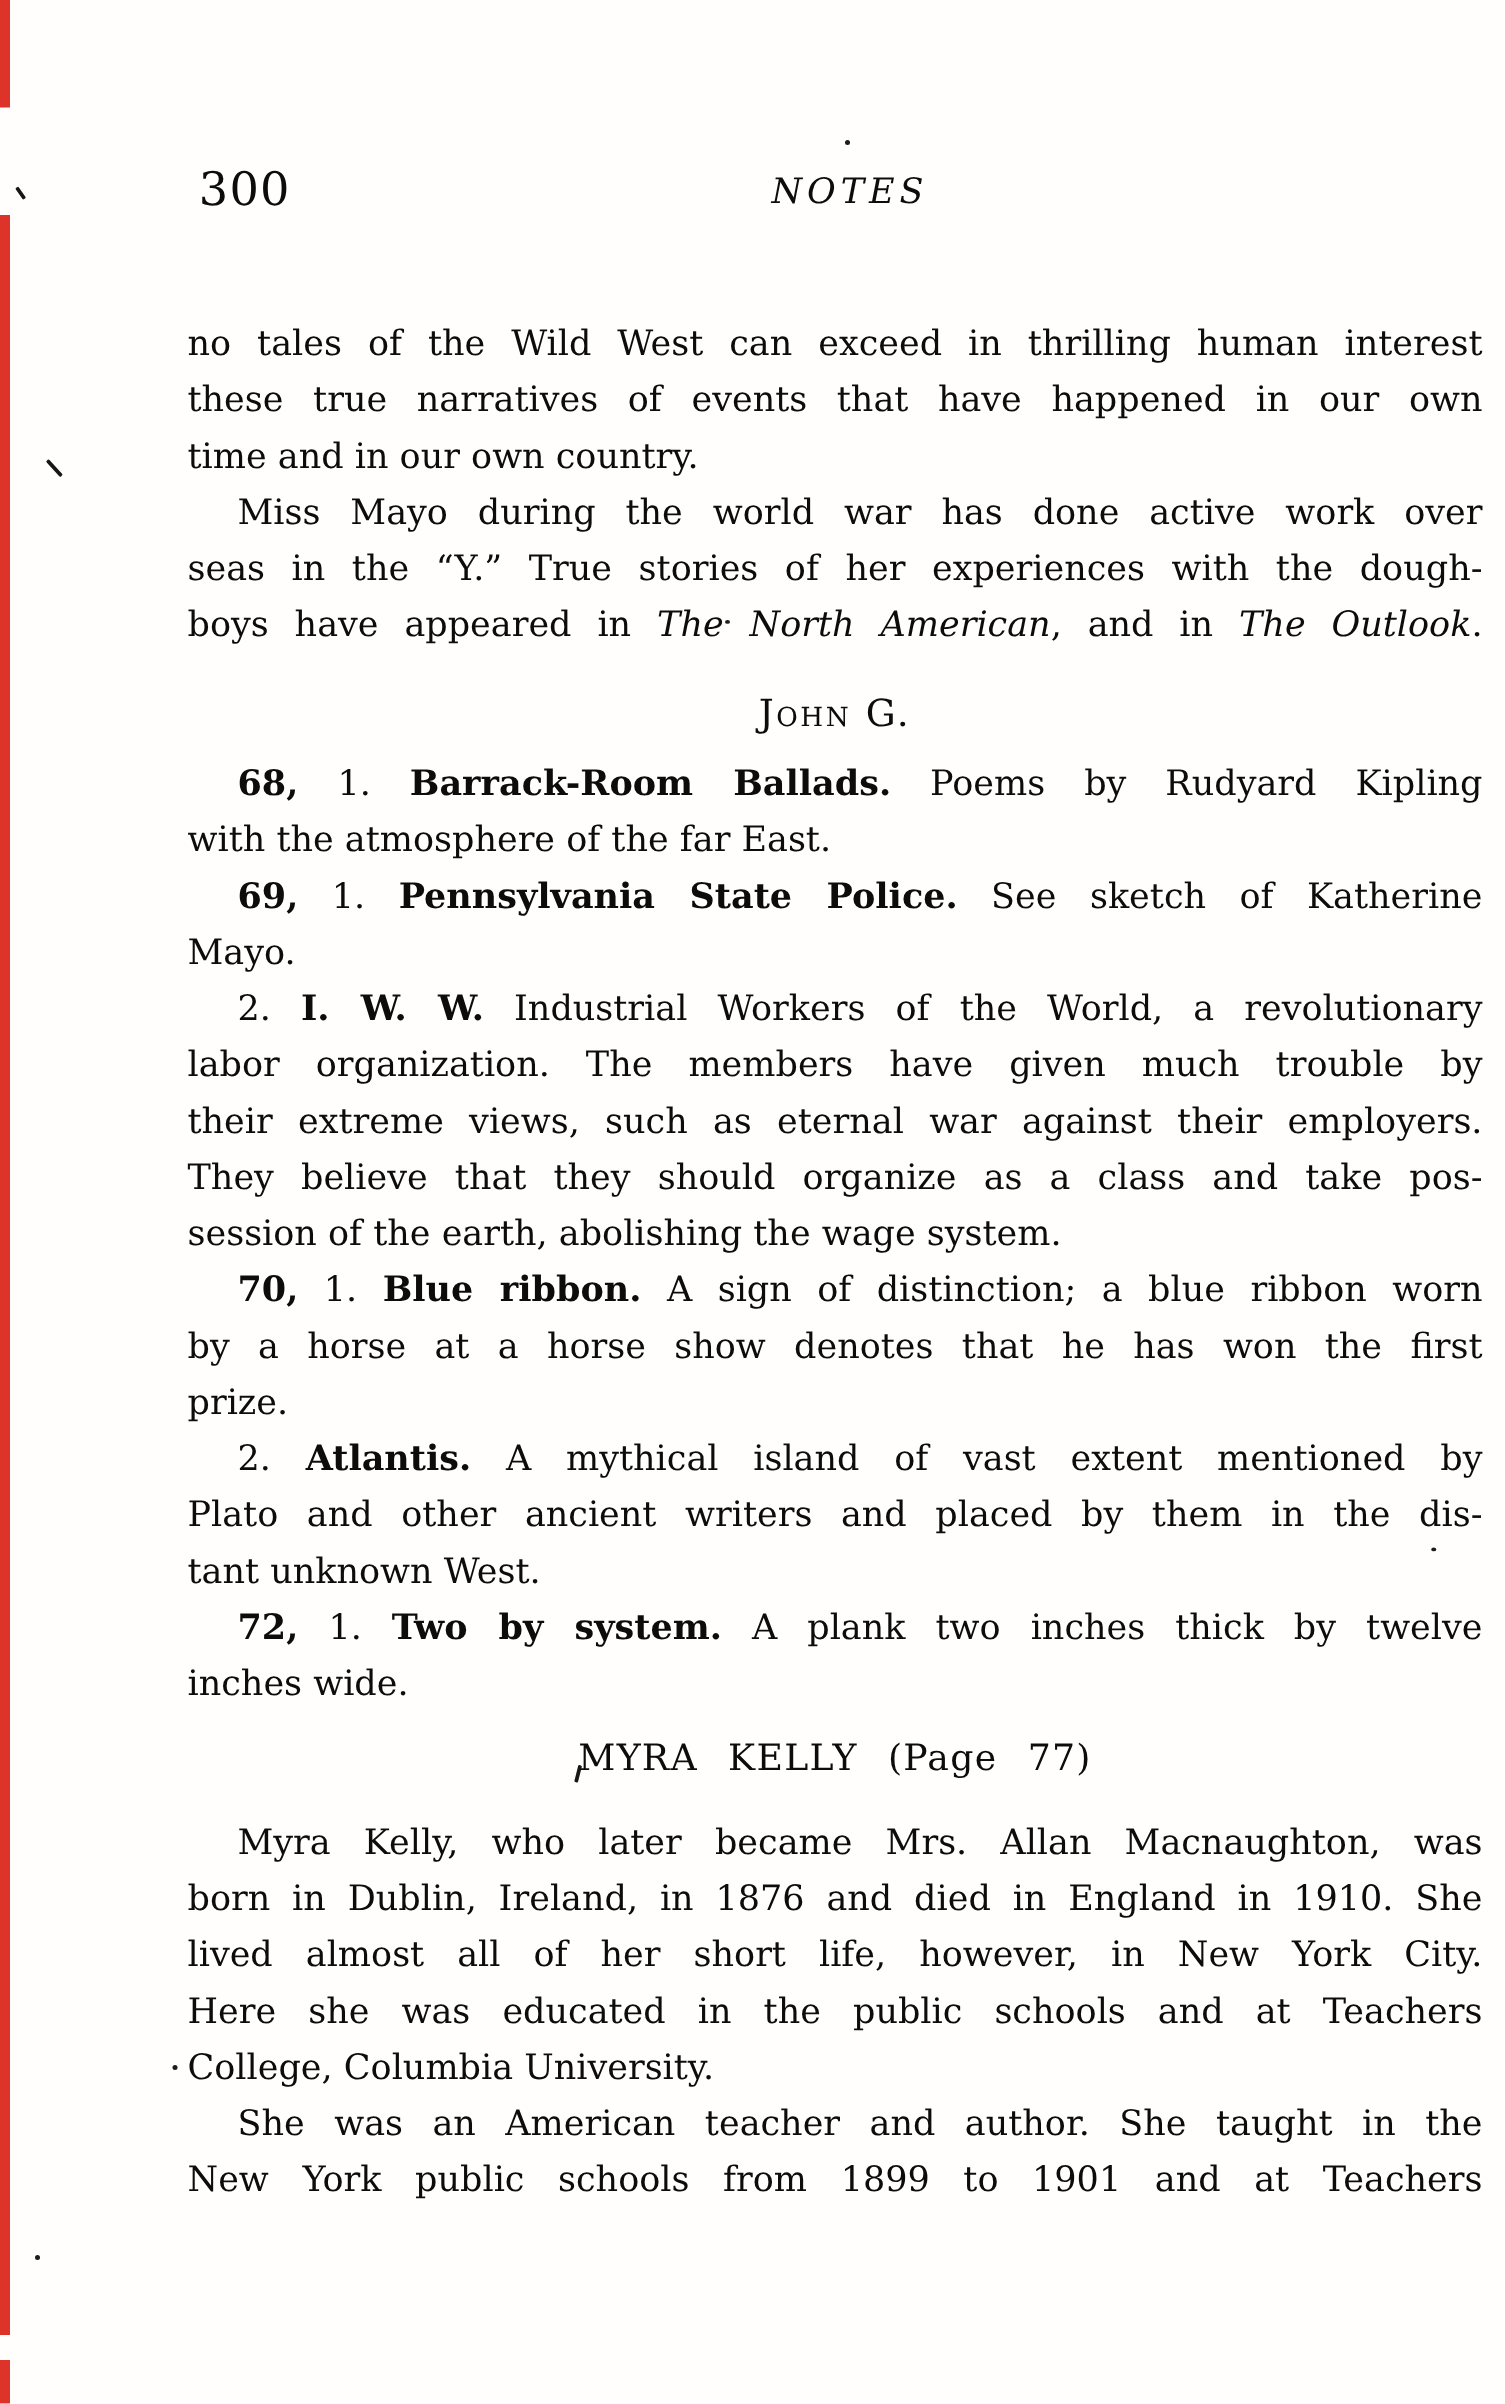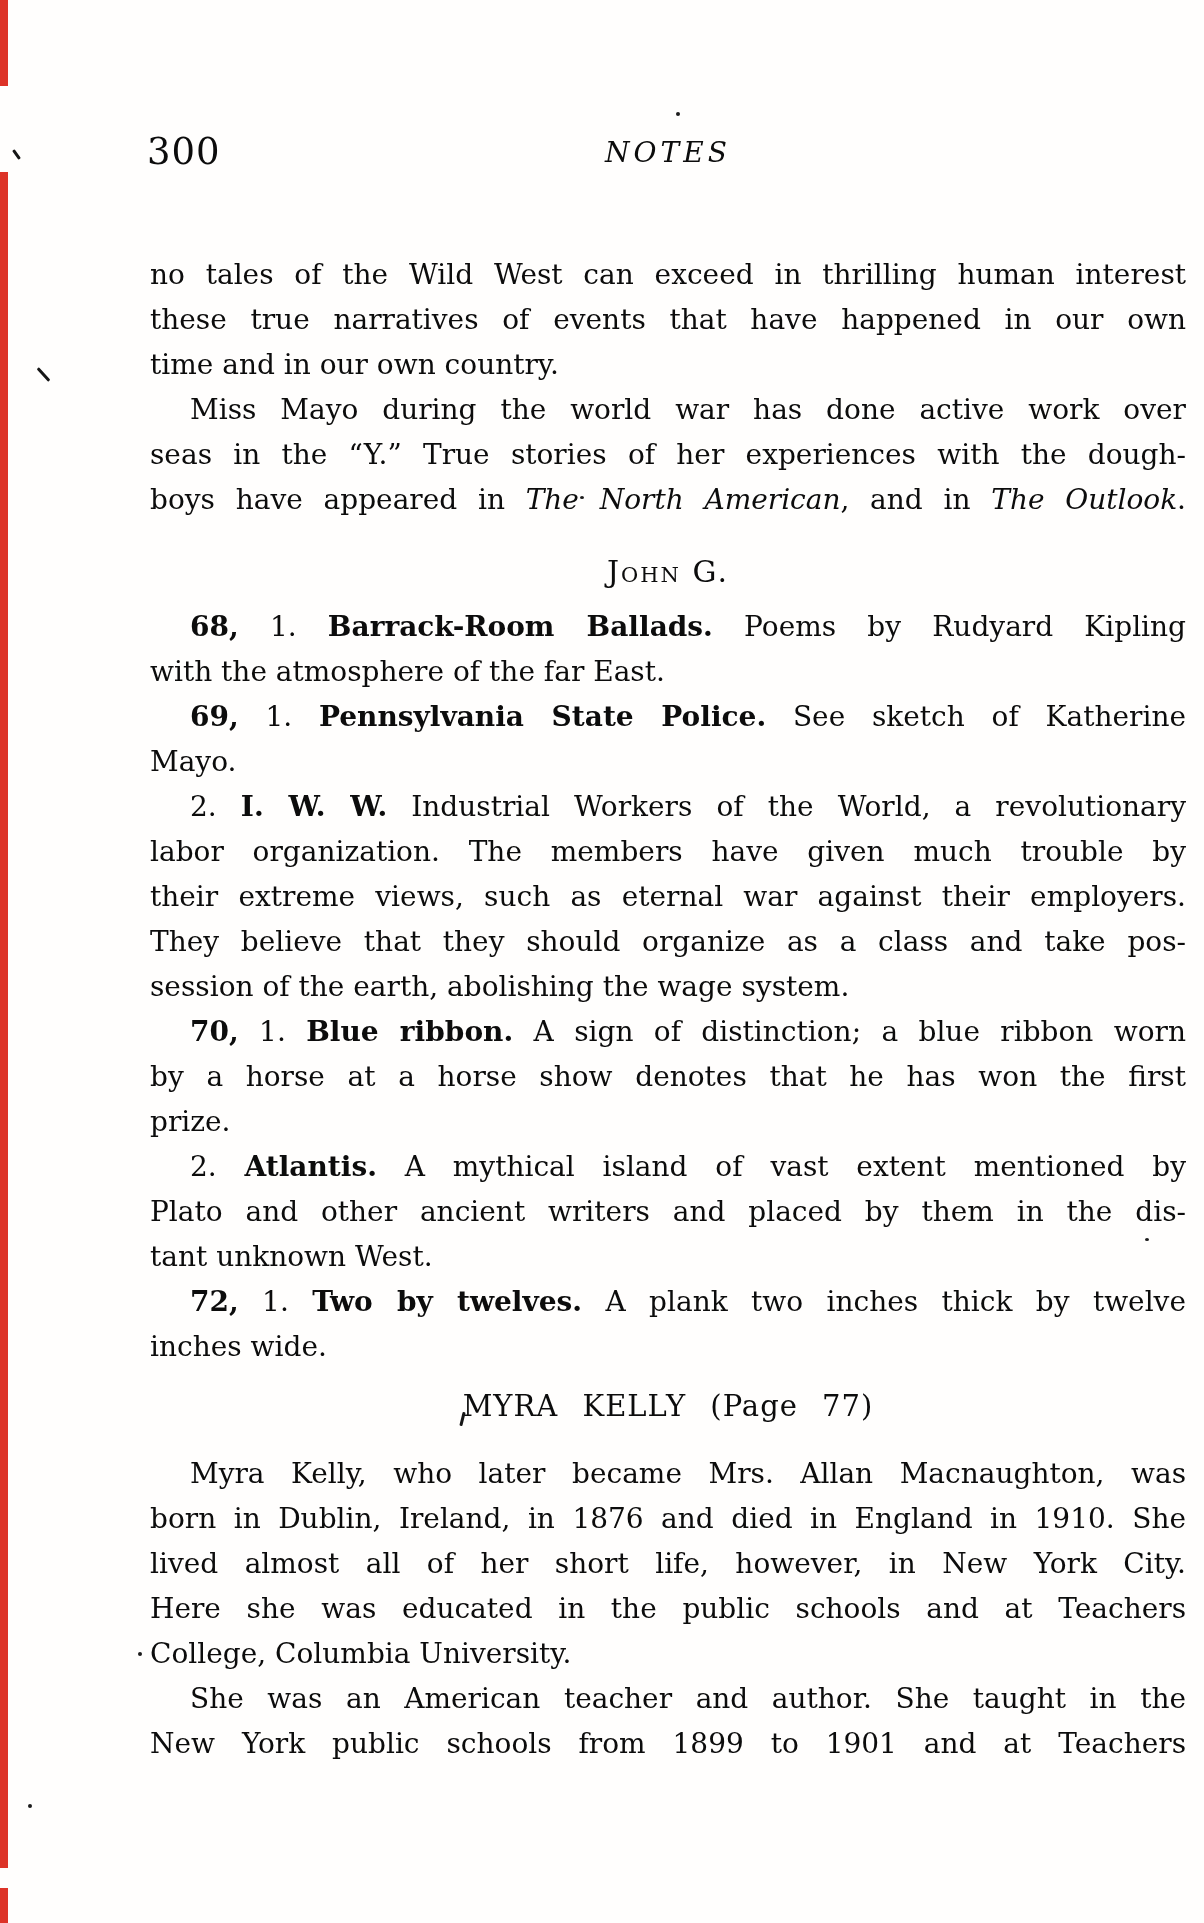--- a/index.html
+++ b/index.html
@@ -13,21 +13,21 @@
   .redmark.seg2{top:172px;height:1696px;}
   .redmark.seg3{top:1888px;height:35px;}
   
   .stroke{position:absolute;background:#161616;border-radius:1px;}
   .stroke.m1{left:15px;top:149px;width:3px;height:11px;transform:rotate(-35deg);}
   .stroke.m2{left:42px;top:366px;width:3px;height:17px;transform:rotate(-42deg);}
   .stroke.m3{left:461px;top:1412px;width:3px;height:14px;transform:rotate(14deg);}
   .speck{position:absolute;background:#1c1c1c;border-radius:50%;}
 
   .content{position:absolute;left:150px;top:0;width:1036px;}
-  .pagehead{position:absolute;top:128px;left:0;width:100%;height:50px;}
+  .pagehead{position:absolute;top:128px;left:12px;width:100%;height:50px;}
   .pageno{position:absolute;left:-3px;top:2px;font-size:37px;letter-spacing:1px;}
   .runtitle{position:absolute;left:0;right:0;top:8px;text-align:center;
             font-style:italic;font-size:28px;letter-spacing:4px;}
 
   .textbody{position:absolute;top:252px;left:0;width:100%;
             font-size:28px;line-height:45px;}
   .ln{text-align:justify;text-align-last:justify;}
   .ln.end{text-align:left;text-align-last:left;}
   .ln.ind{text-indent:40px;}
   .b{font-weight:bold;}
@@ -89,21 +89,21 @@
       <div class="ln end">session of the earth, abolishing the wage system.</div>
 
       <div class="ln ind"><span class="b">70,</span><span> 1. </span><span class="b">Blue ribbon.</span><span>  A sign of distinction; a blue ribbon worn</span></div>
       <div class="ln">by a horse at a horse show denotes that he has won the first</div>
       <div class="ln end">prize.</div>
 
       <div class="ln ind"><span>2. </span><span class="b">Atlantis.</span><span>  A mythical island of vast extent mentioned by</span></div>
       <div class="ln">Plato and other ancient writers and placed by them in the dis-</div>
       <div class="ln end">tant unknown West.</div>
 
-      <div class="ln ind"><span class="b">72,</span><span> 1. </span><span class="b">Two by twelves.</span><span>  A plank two inches thick by twelve</span></div>
+      <div class="ln ind"><span class="b">72,</span><span> 1. </span><span class="b">Two by system.</span><span>  A plank two inches thick by twelve</span></div>
       <div class="ln end">inches wide.</div>
 
       <div class="headline h-myra">MYRA KELLY (Page 77)</div>
 
       <div class="ln ind">Myra Kelly, who later became Mrs. Allan Macnaughton, was</div>
       <div class="ln">born in Dublin, Ireland, in 1876 and died in England in 1910.  She</div>
       <div class="ln">lived almost all of her short life, however, in New York City.</div>
       <div class="ln">Here she was educated in the public schools and at Teachers</div>
       <div class="ln end">College, Columbia University.</div>
 

